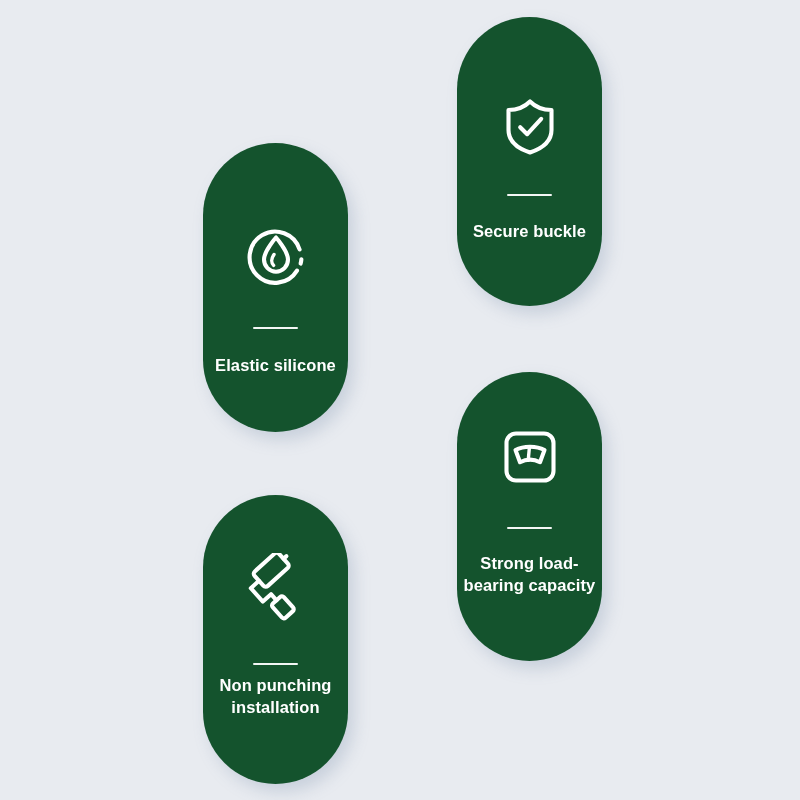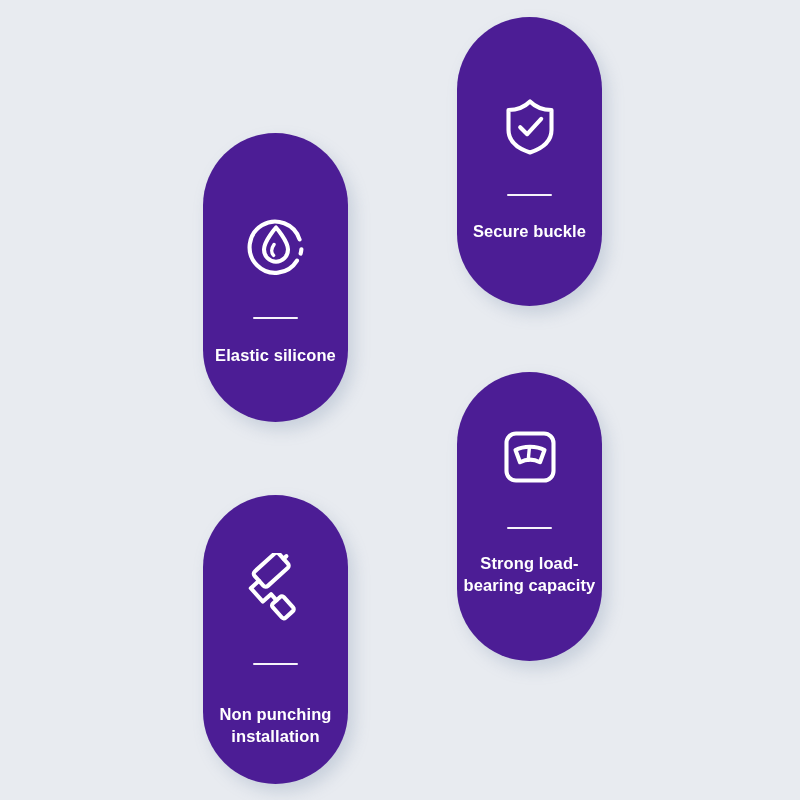--- a/index.html
+++ b/index.html
@@ -21,21 +21,21 @@
     width: 800px;
     height: 800px;
     background: #e8ebf0;
   }
 
   
   .card {
     position: absolute;
     width: 145px;
     height: 289px;
-    background: #4c1d95;
+    background: #14532d;
     border-radius: 73px;
     box-shadow: 6px 8px 16px rgba(120, 140, 170, 0.28);
     display: flex;
     flex-direction: column;
     align-items: center;
     overflow: hidden;
   }
 
   .card-inner {
     position: absolute;
@@ -74,42 +74,42 @@
     font-weight: bold;
     line-height: 1.32;
     text-align: center;
     letter-spacing: 0.1px;
     width: 140px;
     white-space: pre-line;
   }
 
   
   
-  #card-elastic-silicone { left: 203px; top: 133px; padding-left: 44px; }
+  #card-elastic-silicone { left: 203px; top: 143px; padding-left: 44px; }
   #card-elastic-silicone .card-inner { top: 78px; }
   #card-elastic-silicone .divider { margin-top: 32px; }
   #card-elastic-silicone .card-label { margin-top: 26px; }
 
   
   #card-secure-buckle { left: 457px; top: 17px; }
   #card-secure-buckle .card-inner { top: 72px; }
   #card-secure-buckle .divider { margin-top: 31px; }
   #card-secure-buckle .card-label { margin-top: 25px; }
 
   
   #card-load-bearing { left: 457px; top: 372px; }
   #card-load-bearing .card-inner { top: 48px; }
   #card-load-bearing .divider { margin-top: 33px; }
   #card-load-bearing .card-label { margin-top: 24px; }
 
   
   #card-non-punching { left: 203px; top: 495px; }
   #card-non-punching .card-inner { top: 58px; }
   #card-non-punching .divider { margin-top: 36px; }
-  #card-non-punching .card-label { margin-top: 39px; text-align: center; }
+  #card-non-punching .card-label { margin-top: 10px; text-align: center; }
 </style>
 </head>
 <body>
 
 <div id="stage">
 
   <div class="card" id="card-elastic-silicone">
     <div class="card-inner">
 
       <div class="icon-wrap">

